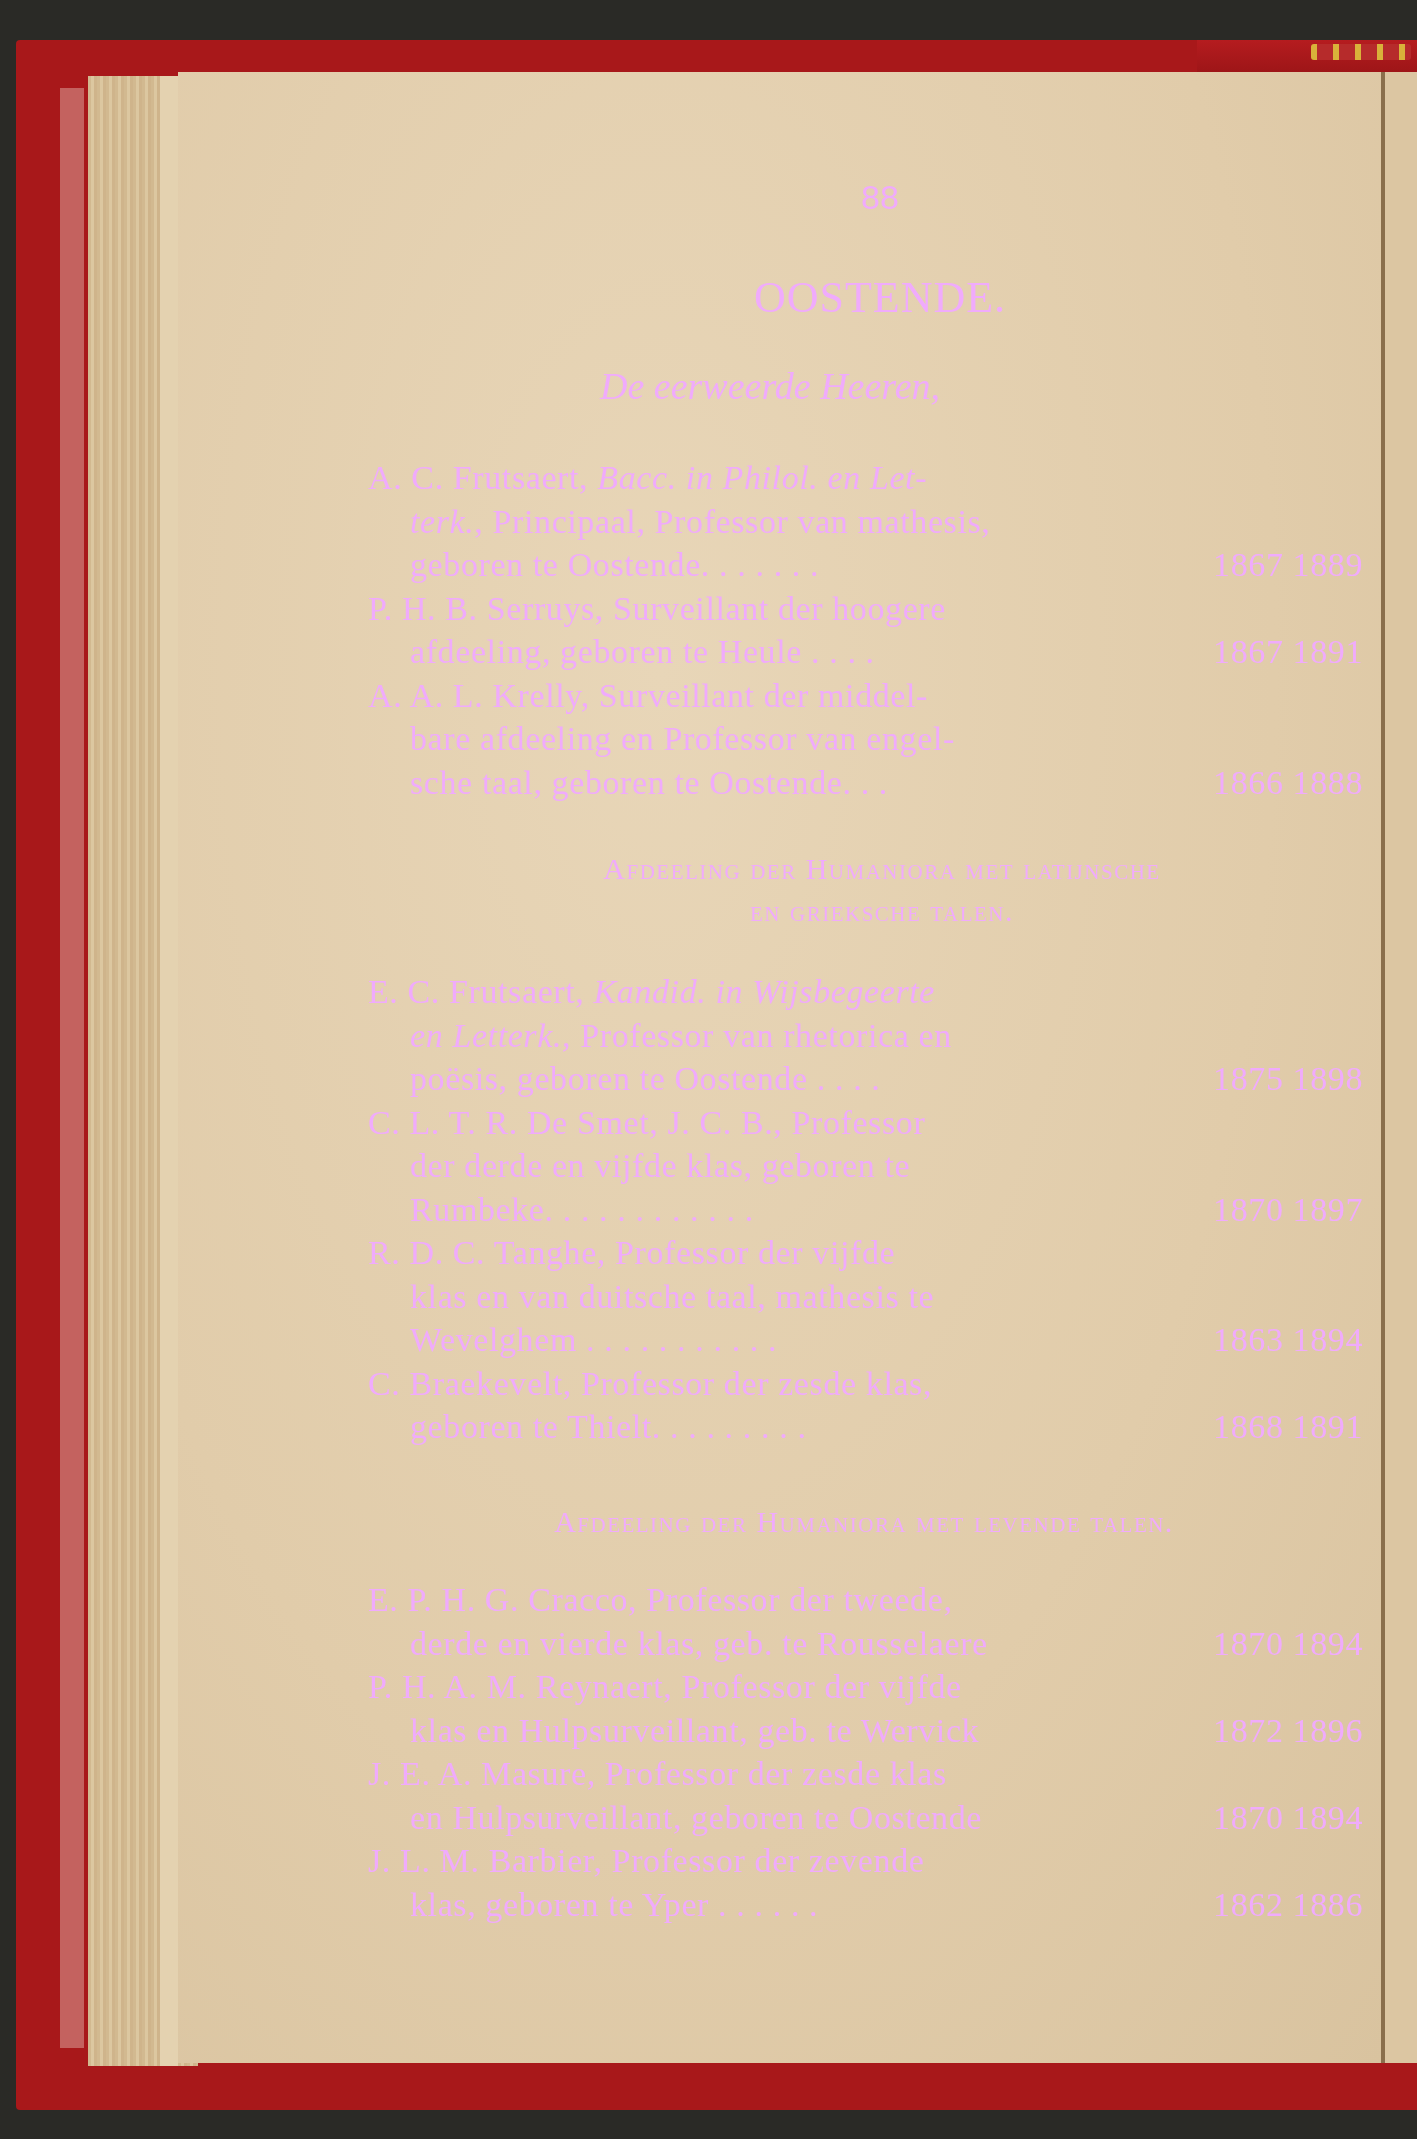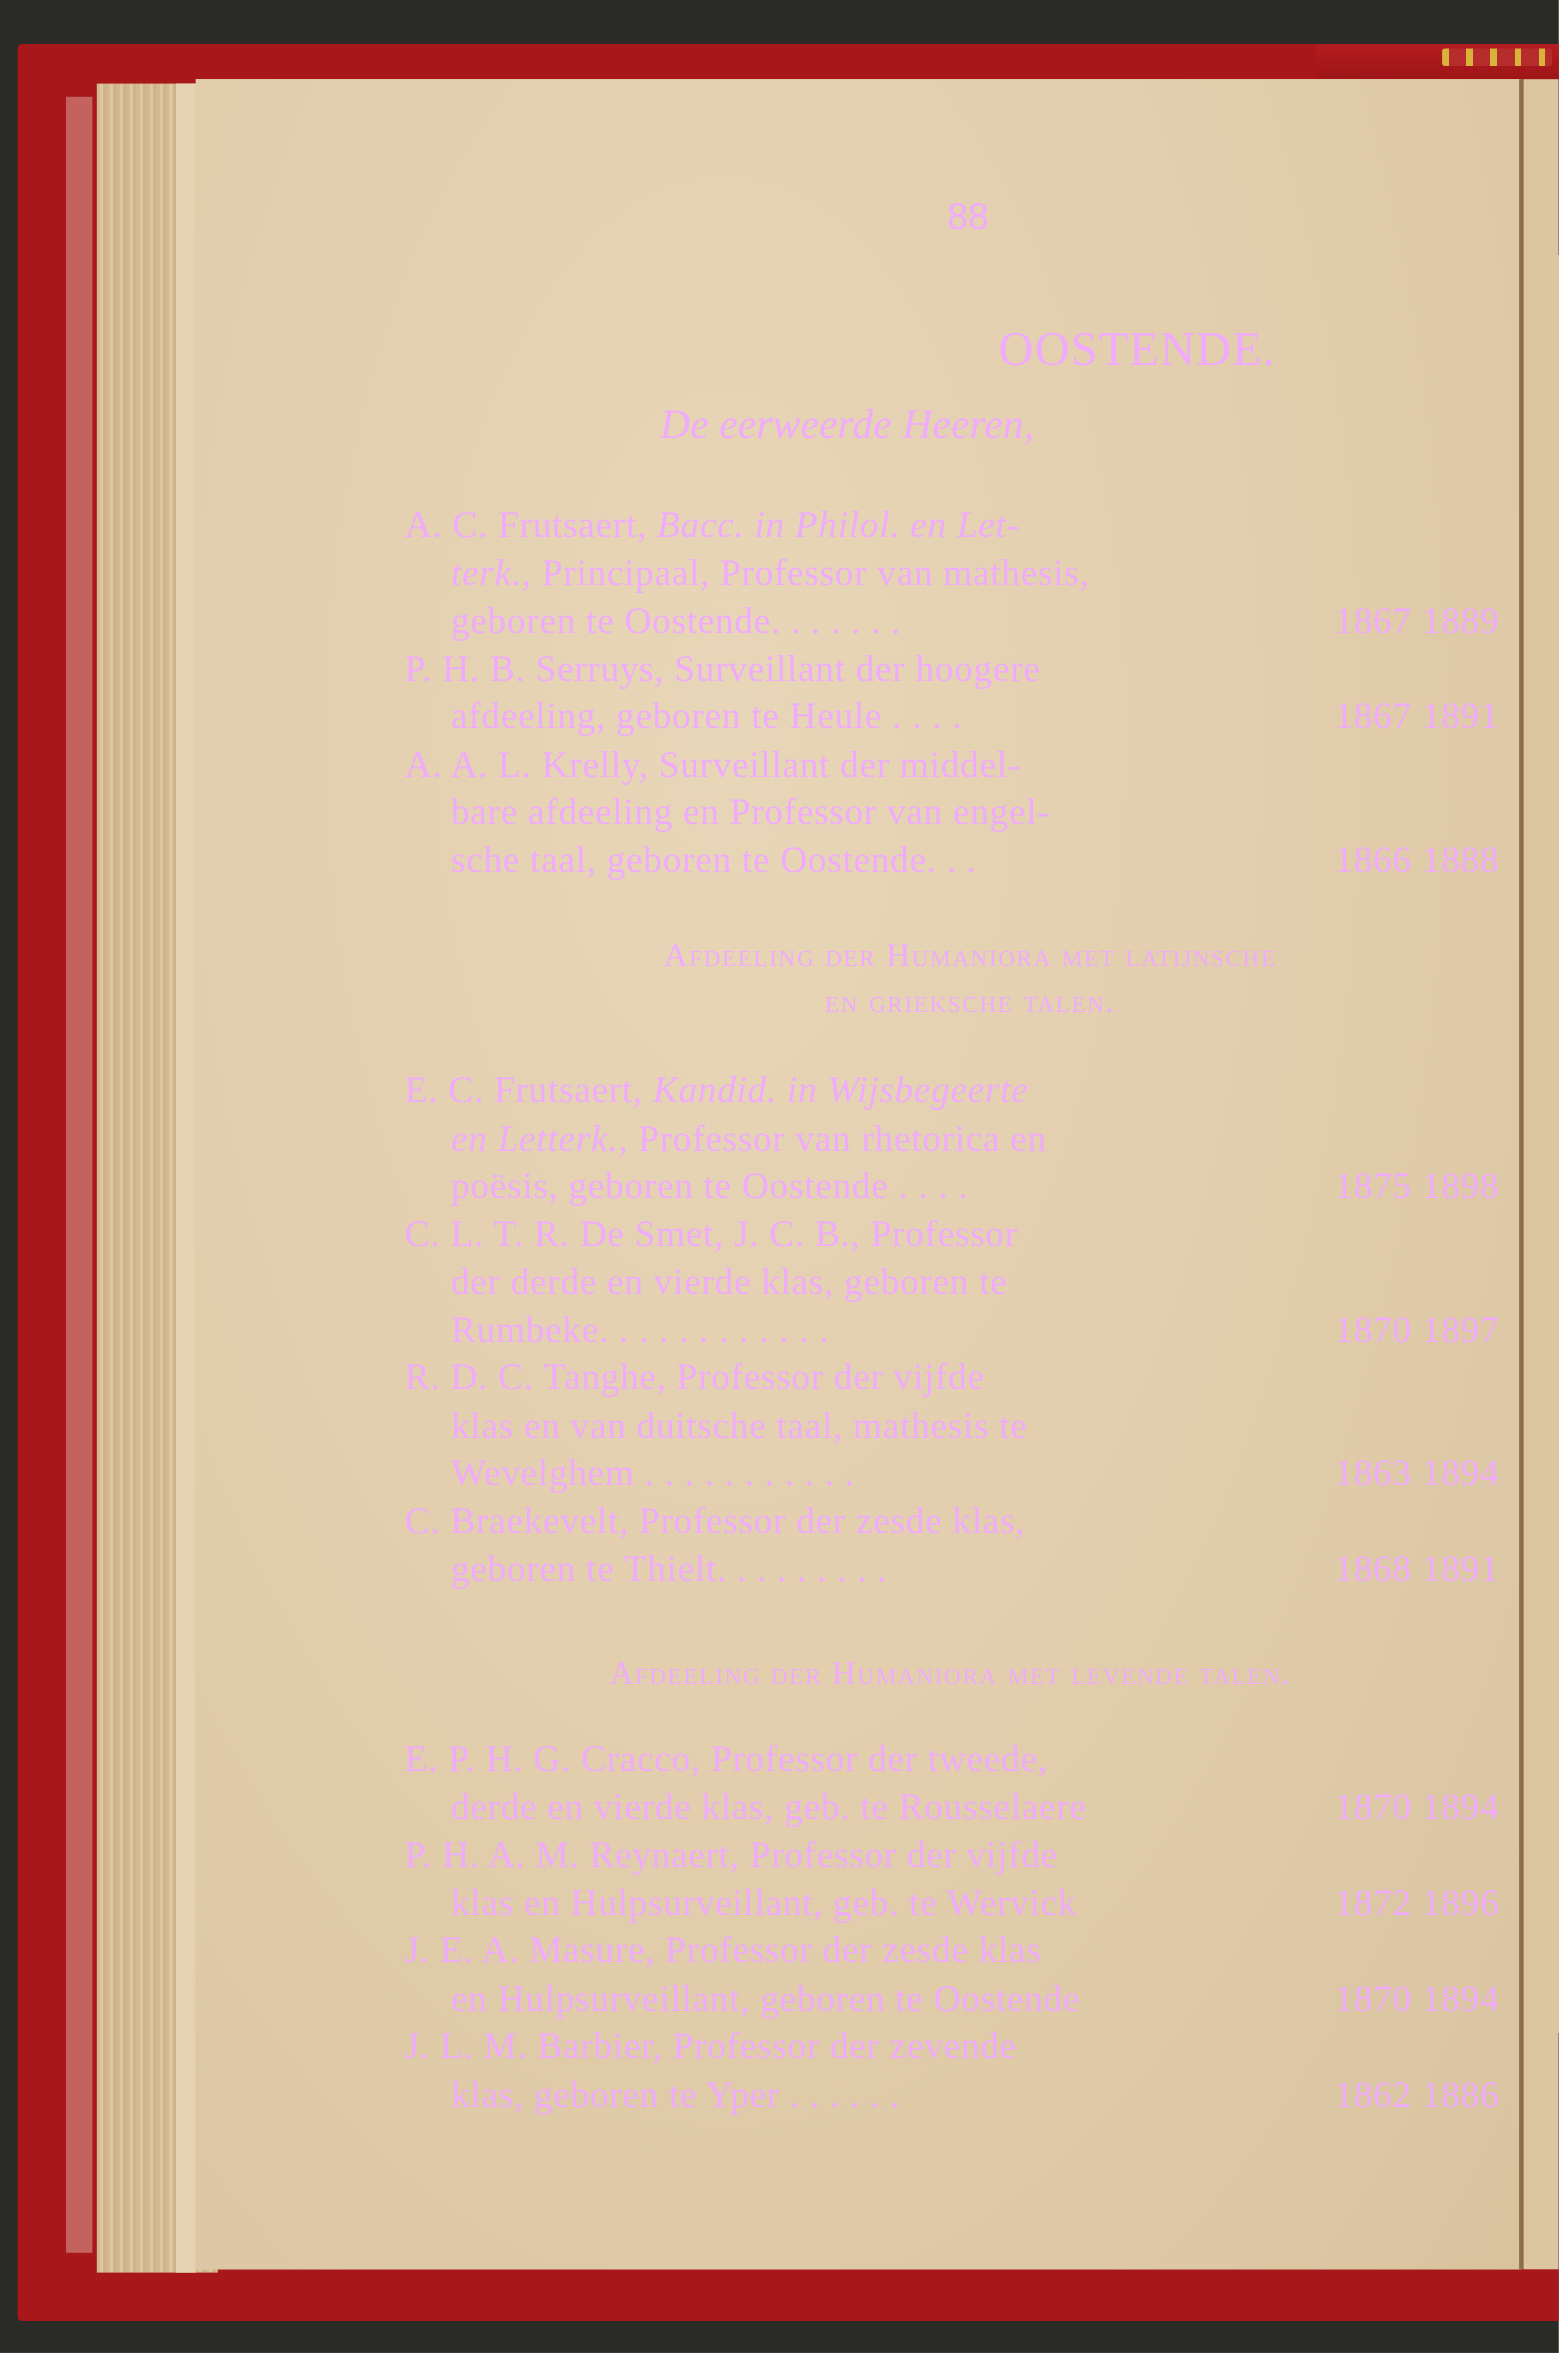--- a/index.html
+++ b/index.html
@@ -50,21 +50,21 @@
   .text-layer {
     position: absolute; left: 0; top: 0; width: 1409px; height: 2139px;
     color: #f0abfc;
     margin-top: 28px;
   }
   .page-number {
     position: absolute; top: 150px; left: 800px; width: 160px; text-align: center;
     font-family: "Liberation Sans", sans-serif; font-size: 34px;
   }
   .city-title {
-    position: absolute; top: 264px; left: 600px; width: 560px; text-align: right;
+    position: absolute; top: 244px; left: 600px; width: 560px; text-align: center;
     font-family: "Liberation Serif", serif; font-size: 44px; letter-spacing: 1px;
   }
   .subtitle {
     position: absolute; top: 336px; left: 600px; width: 500px; 
     font-family: "Liberation Serif", serif; font-style: italic; font-size: 38px;
   }
   .block { position: absolute; left: 368px; width: 995px; }
   .entry { font-size: 34px; line-height: 43.5px; font-family: "Liberation Serif", serif; letter-spacing: 0.6px; }
   .line { position: relative; white-space: nowrap; height: 43.5px; }
   .line.indent { padding-left: 42px; }
@@ -118,21 +118,21 @@
   </div>
 
   <div class="block" style="top:942px;">
     <div class="entry">
       <div class="line"><span>E. C. Frutsaert, </span><span class="it">Kandid. in Wijsbegeerte</span></div>
       <div class="line indent"><span class="it">en Letterk.,</span><span> Professor van rhetorica en</span></div>
       <div class="line indent"><span>poësis, geboren te Oostende . . . .</span><span class="years"><span>1875</span> <span>1898</span></span></div>
     </div>
     <div class="entry">
       <div class="line"><span>C. L. T. R. De Smet, J. C. B., Professor</span></div>
-      <div class="line indent"><span>der derde en vierde klas, geboren te</span></div>
+      <div class="line indent"><span>der derde en vijfde klas, geboren te</span></div>
       <div class="line indent"><span>Rumbeke. . . . . . . . . . . .</span><span class="years"><span>1870</span> <span>1897</span></span></div>
     </div>
     <div class="entry">
       <div class="line"><span>R. D. C. Tanghe, Professor der vijfde</span></div>
       <div class="line indent"><span>klas en van duitsche taal, mathesis te</span></div>
       <div class="line indent"><span>Wevelghem . . . . . . . . . . .</span><span class="years"><span>1863</span> <span>1894</span></span></div>
     </div>
     <div class="entry">
       <div class="line"><span>C. Braekevelt, Professor der zesde klas,</span></div>
       <div class="line indent"><span>geboren te Thielt. . . . . . . . .</span><span class="years"><span>1868</span> <span>1891</span></span></div>

